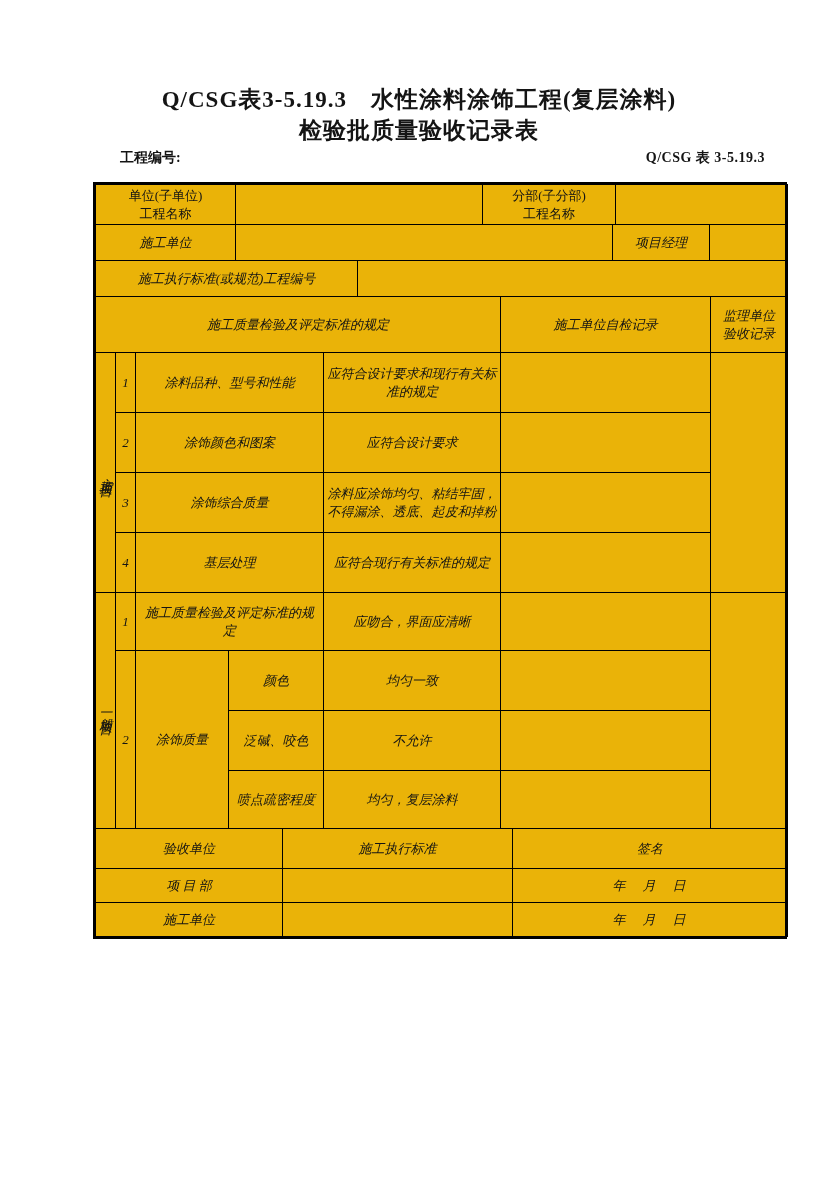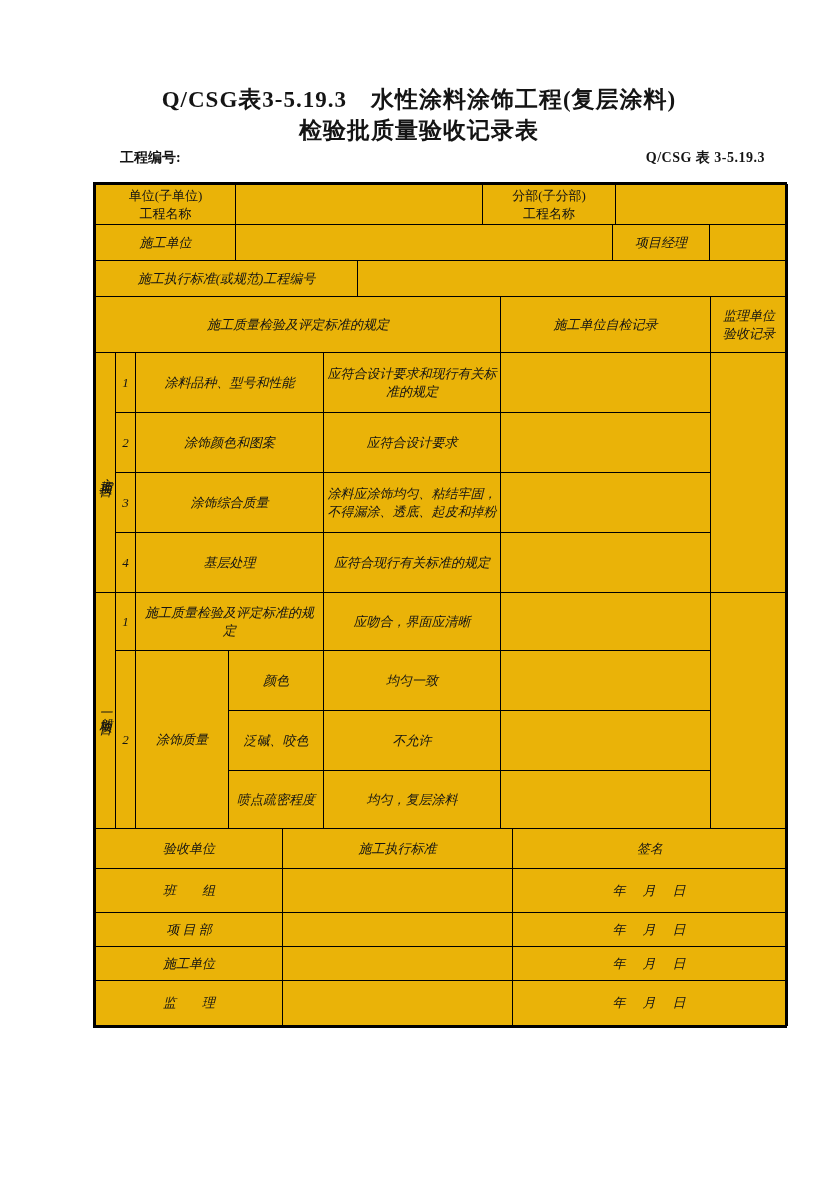--- a/index.html
+++ b/index.html
@@ -187,37 +187,27 @@
           <col style="width:187px">
           <col style="width:230px">
           <col style="width:275px">
         </colgroup>
       <tbody>
           <tr class="h40">
         <td>验收单位</td>
         <td>施工执行标准</td>
         <td>签名</td>
       </tr>
-      <tr class="h44">
-        <td>班　　组</td>
-        <td></td>
-        <td class="date-cell">年　月　日</td>
-      </tr>
       <tr class="h43">
         <td>项 目 部</td>
         <td></td>
         <td class="date-cell">年　月　日</td>
       </tr>
       <tr class="h43">
         <td>施工单位</td>
         <td></td>
         <td class="date-cell">年　月　日</td>
       </tr>
-      <tr class="h45">
-        <td>监　　理</td>
-        <td></td>
-        <td class="date-cell">年　月　日</td>
-      </tr>
     </tbody>
       </table>
 
   </div>
 </div>
 
 </body></html>

